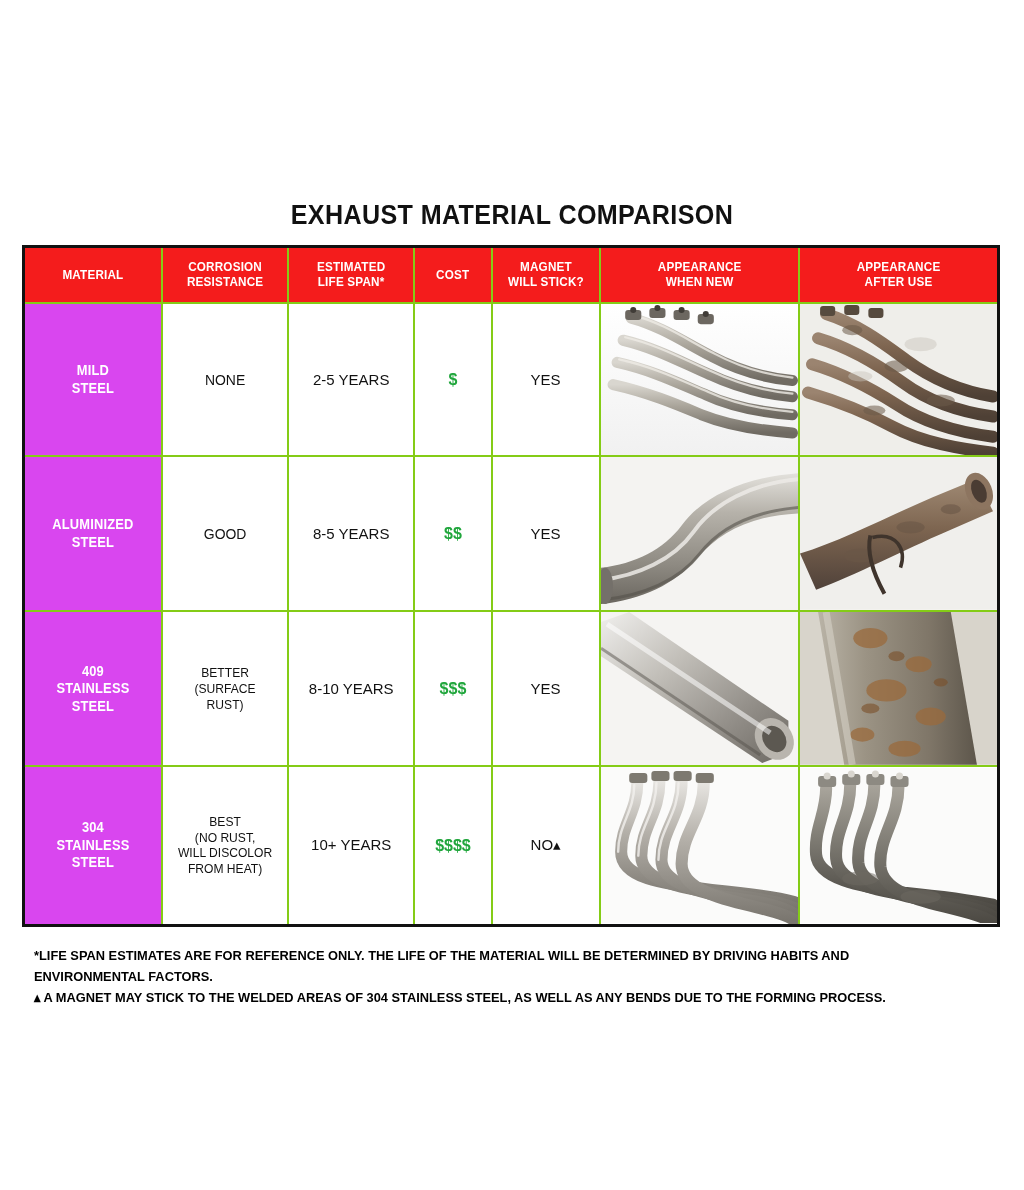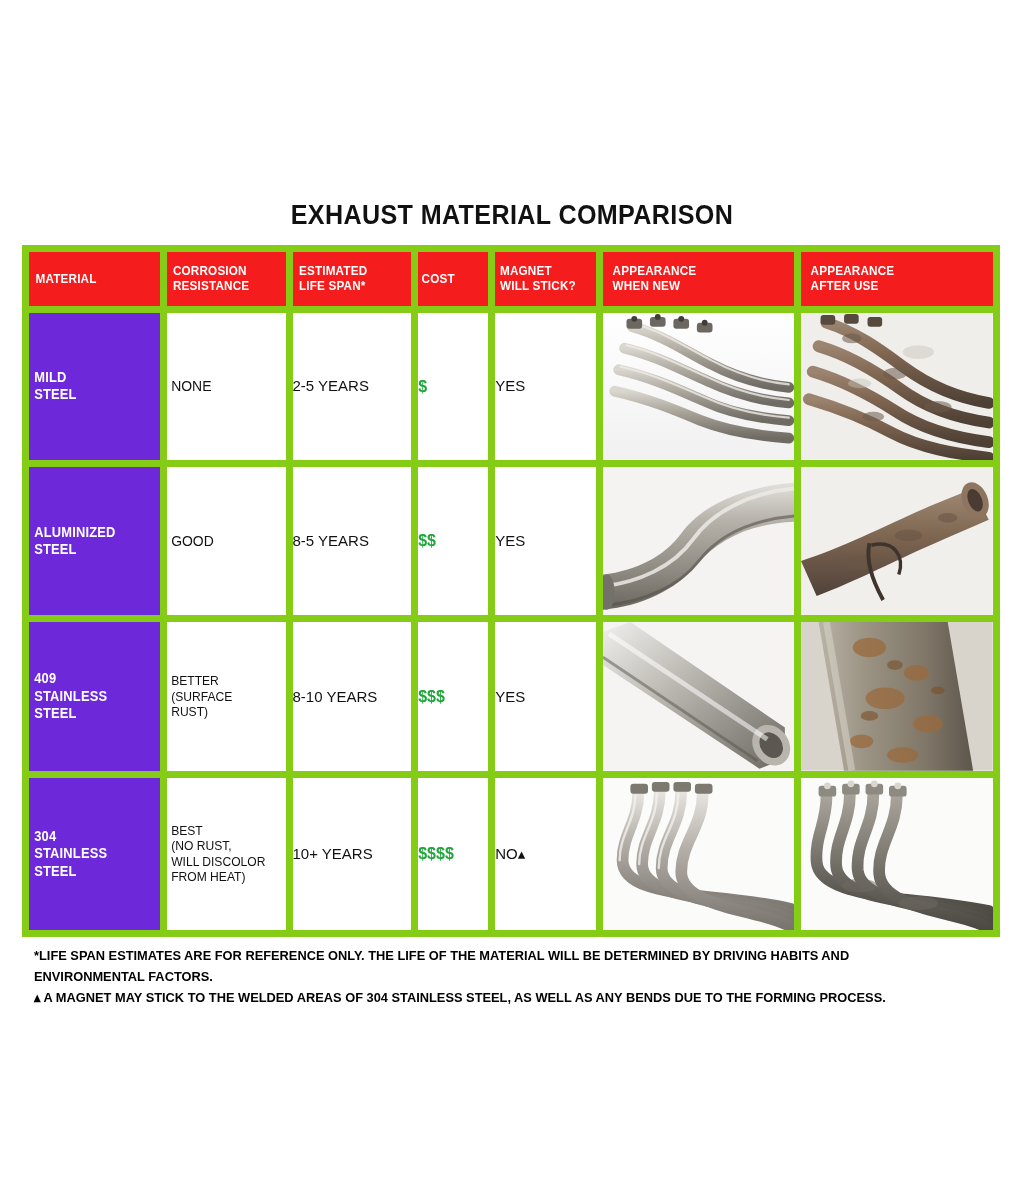--- a/index.html
+++ b/index.html
@@ -39,42 +39,42 @@
     font-family: "Liberation Sans", sans-serif;
     transform: scaleX(0.93);
   }
   table.cmp {
     border-collapse: collapse;
     width: 978px;
     table-layout: fixed;
     border: 3px solid #111111;
   }
   table.cmp td, table.cmp th {
-    border: 7px solid #84cc16;
+    border: 2px solid #84cc16;
     padding: 0;
     vertical-align: middle;
-    text-align: left;
+    text-align: center;
   }
   thead th {
     background: #f41c1c;
     color: #ffffff;
     font-size: 13px;
     font-weight: bold;
     line-height: 1.12;
     letter-spacing: 0.2px;
     height: 54px;
     padding: 4px 3px;
     transform: none;
   }
   thead th span.hl {
     display: block;
     transform: scaleX(0.9);
   }
   td.material {
-    background: #6d28d9;
+    background: #d946ef;
     color: #ffffff;
     font-size: 14px;
     font-weight: bold;
     line-height: 1.25;
     letter-spacing: 0.2px;
   }
   td.material span.ml {
     display: block;
     transform: scaleX(0.92);
   }

